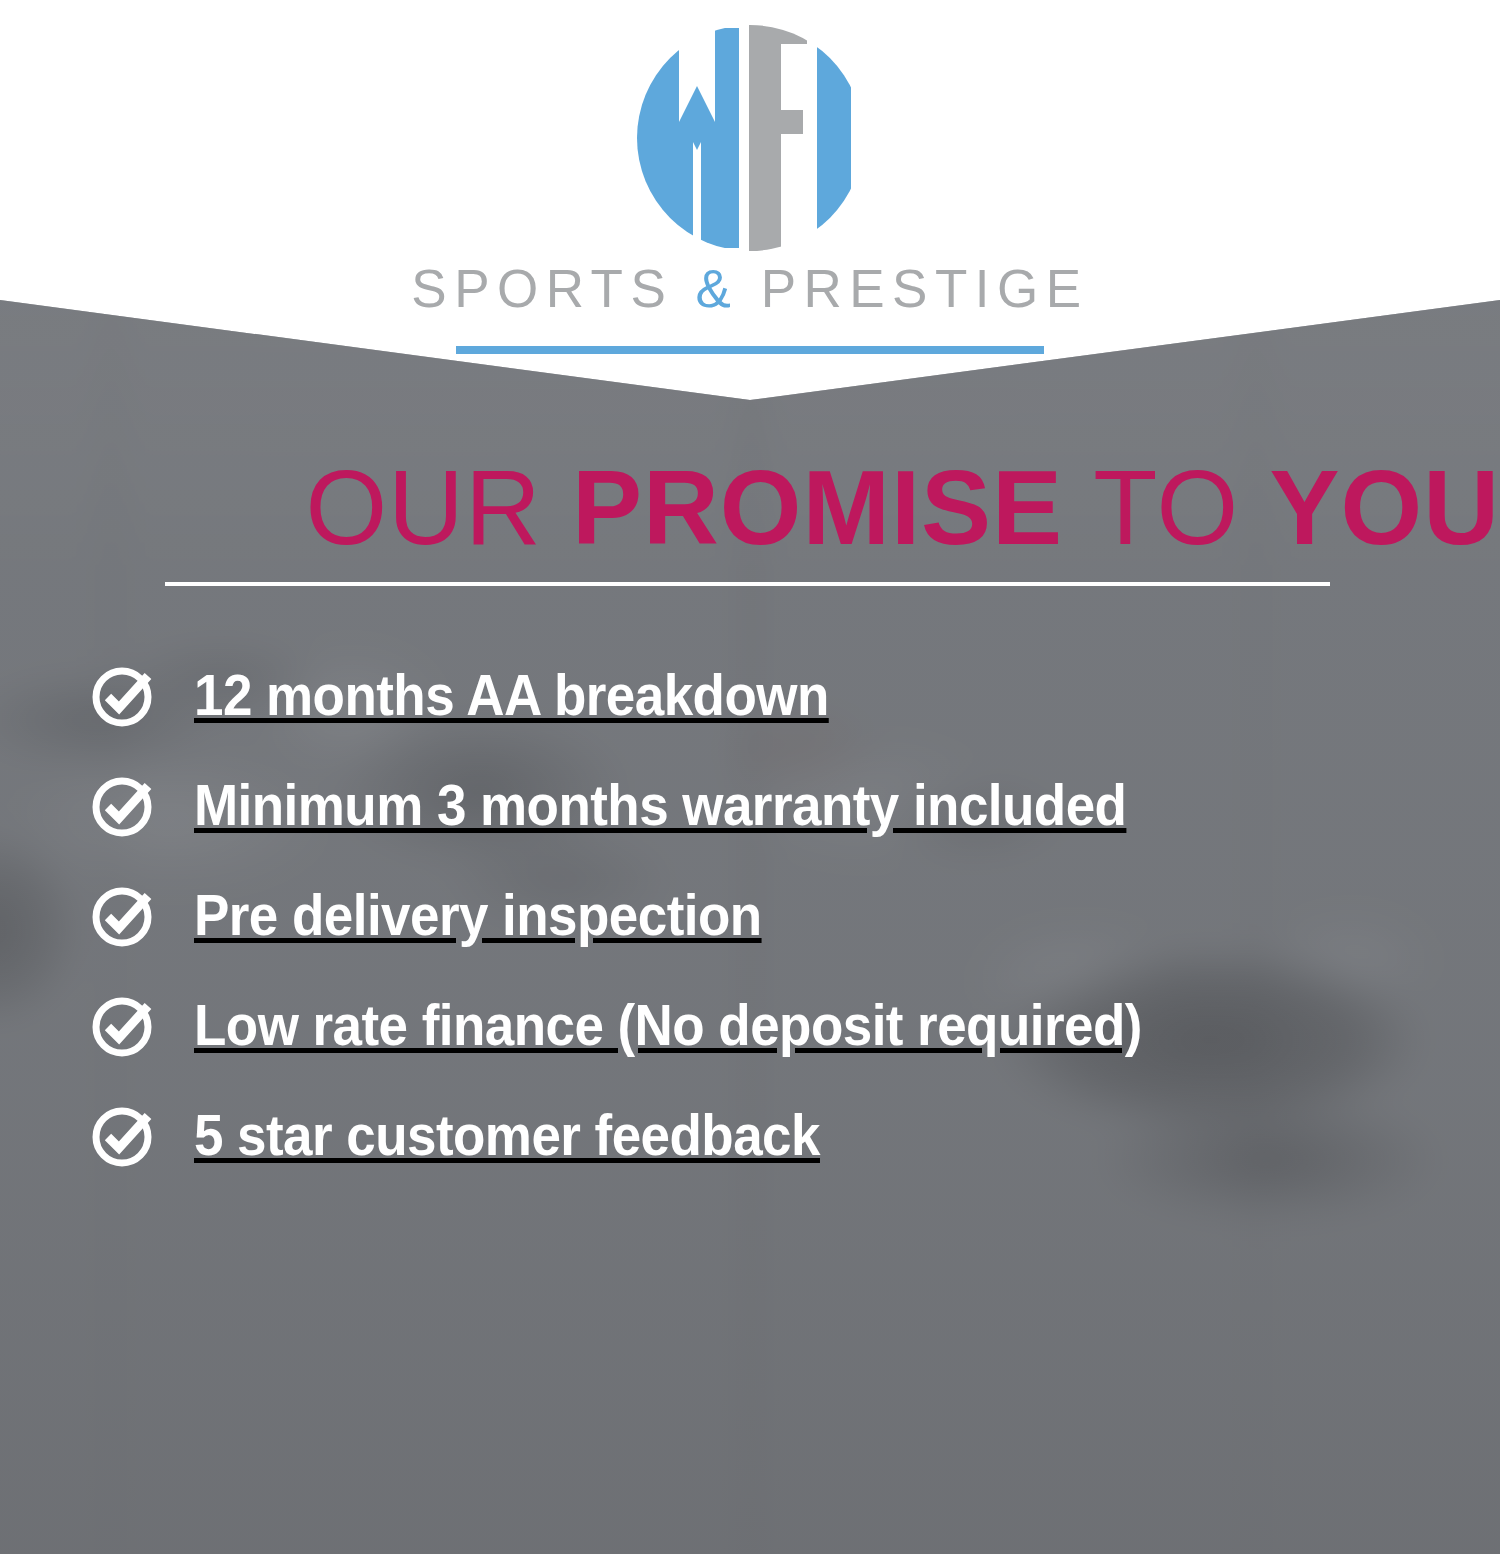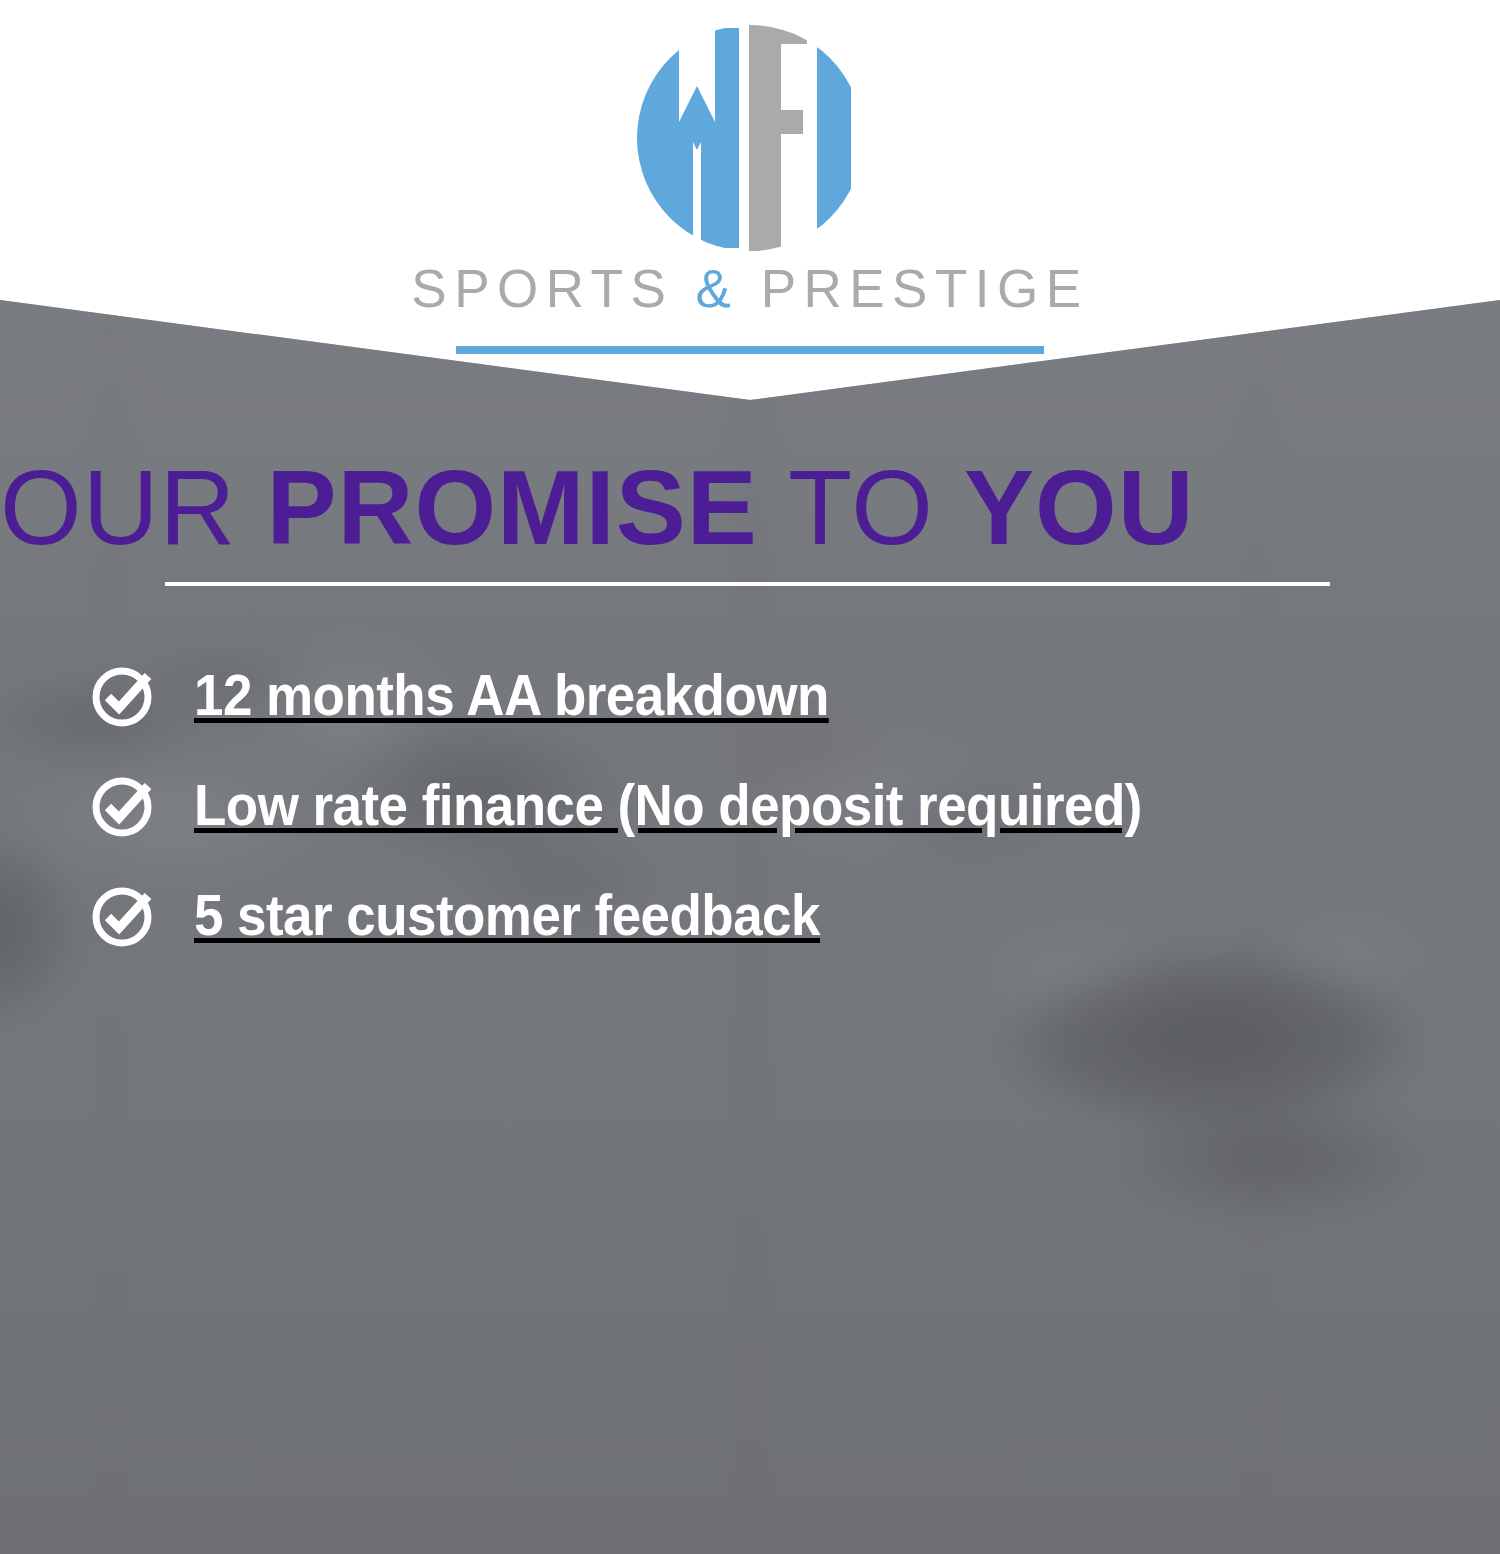--- a/index.html
+++ b/index.html
@@ -88,22 +88,22 @@
   .panel-tint2 {
     position:absolute; inset:0;
     background:linear-gradient(180deg, rgba(106,108,112,.30) 0%, rgba(106,108,112,.12) 30%, rgba(106,108,112,.30) 70%, rgba(106,108,112,.72) 100%);
   }
 
   
   .content { position:absolute; inset:0; z-index:30; }
 
   .headline {
     position:absolute; left:0; right:0; top:455px;
-    text-align:left;
-    color:#4c1d95;
+    text-align:right;
+    color:#be185d;
     font-size:105px;
     line-height:1;
     letter-spacing:1px;
     white-space:nowrap;
   }
   .headline .thin { font-weight:300; }
   .headline .bold { font-weight:700; }
 
   .headline-rule {
     position:absolute; left:165px; top:582px;
@@ -189,21 +189,35 @@
     <div class="promise-list">
 
       <div class="promise-item">
         <svg class="check-icon" viewBox="0 0 72 72" aria-hidden="true">
           <circle cx="34" cy="38" r="26" fill="none" stroke="#ffffff" stroke-width="7"></circle>
           <path d="M 20 38 L 31 49 L 60 17" fill="none" stroke="#ffffff" stroke-width="9" stroke-linecap="butt" stroke-linejoin="miter"></path>
         </svg>
         <div class="promise-text">12 months AA breakdown</div>
       </div>
 
-
+      <div class="promise-item">
+        <svg class="check-icon" viewBox="0 0 72 72" aria-hidden="true">
+          <circle cx="34" cy="38" r="26" fill="none" stroke="#ffffff" stroke-width="7"></circle>
+          <path d="M 20 38 L 31 49 L 60 17" fill="none" stroke="#ffffff" stroke-width="9" stroke-linecap="butt" stroke-linejoin="miter"></path>
+        </svg>
+        <div class="promise-text">Minimum 3 months warranty included</div>
+      </div>
+
+      <div class="promise-item">
+        <svg class="check-icon" viewBox="0 0 72 72" aria-hidden="true">
+          <circle cx="34" cy="38" r="26" fill="none" stroke="#ffffff" stroke-width="7"></circle>
+          <path d="M 20 38 L 31 49 L 60 17" fill="none" stroke="#ffffff" stroke-width="9" stroke-linecap="butt" stroke-linejoin="miter"></path>
+        </svg>
+        <div class="promise-text">Pre delivery inspection</div>
+      </div>
 
 
 
       <div class="promise-item">
         <svg class="check-icon" viewBox="0 0 72 72" aria-hidden="true">
           <circle cx="34" cy="38" r="26" fill="none" stroke="#ffffff" stroke-width="7"></circle>
           <path d="M 20 38 L 31 49 L 60 17" fill="none" stroke="#ffffff" stroke-width="9" stroke-linecap="butt" stroke-linejoin="miter"></path>
         </svg>
         <div class="promise-text">Low rate finance (No deposit required)</div>
       </div>

